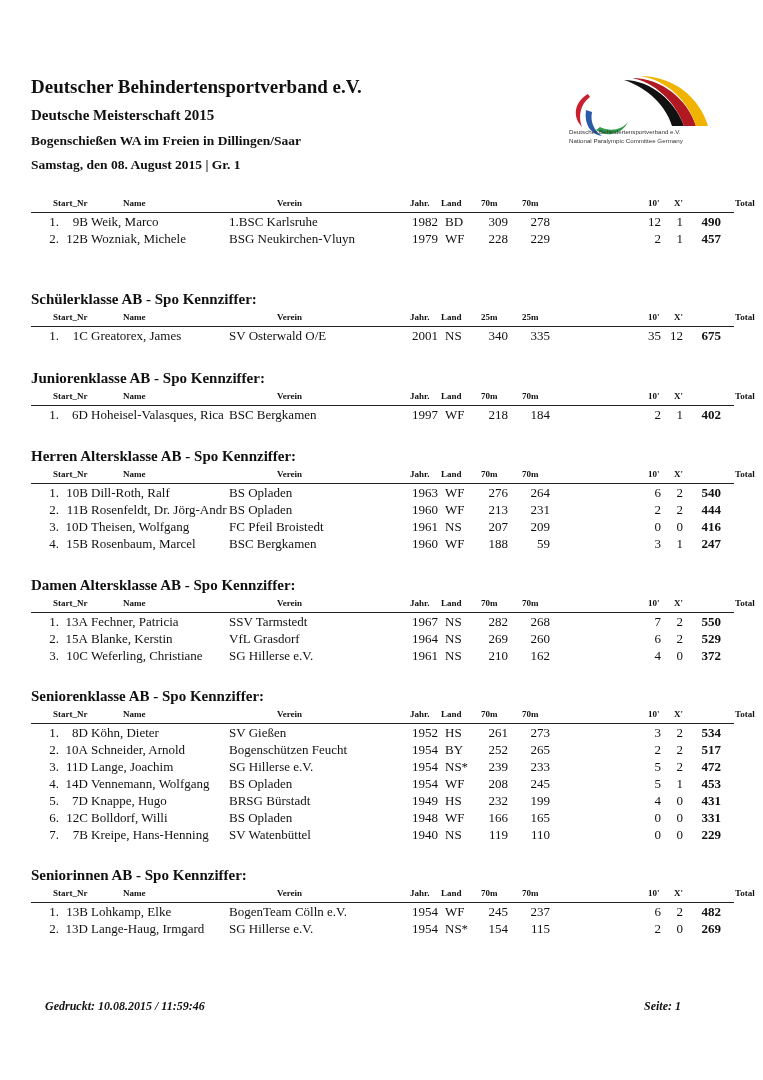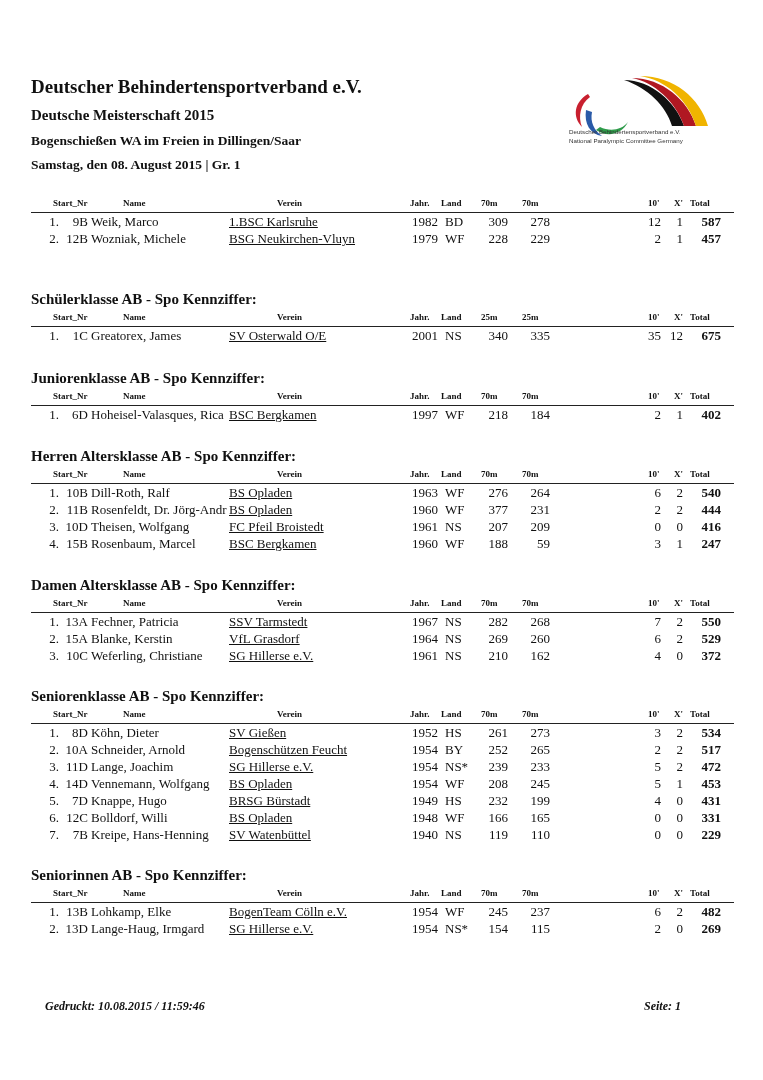--- a/index.html
+++ b/index.html
@@ -16,38 +16,38 @@
   .section { position: absolute; left: 31px; width: 703px; }
   .sec-title { font-weight: bold; font-size: 15px; line-height: 18px; margin-left: 0; }
   .colhead { position: relative; height: 16px; margin-top: 2px; font-weight: bold; font-size: 9px;
              border-bottom: 1.6px solid #222; }
   .colhead span, .row span { position: absolute; white-space: nowrap; }
   .row { position: relative; height: 17px; font-size: 13px; line-height: 17px; }
   .colhead span { top: 2px; }
   .c-rank { left: 14px; width: 14px; text-align: right; }
   .c-start { left: 30px; width: 27px; text-align: right; }
   .c-name { left: 60px; }
-  .c-verein { left: 198px; text-decoration: underline; }
+  .c-verein { left: 198px; }
   .c-year { left: 381px; }
   .c-land { left: 414px; }
   .c-d1 { left: 447px; width: 30px; text-align: right; }
   .c-d2 { left: 489px; width: 30px; text-align: right; }
   .c-ten { left: 610px; width: 20px; text-align: right; }
   .c-x { left: 638px; width: 14px; text-align: right; }
   .c-total { left: 660px; width: 30px; text-align: right; font-weight: bold; }
   .h-start { left: 16px; padding-left: 6px; }
   .h-name { left: 92px; }
   .h-verein { left: 246px; }
   .h-year { left: 379px; }
   .h-land { left: 410px; }
   .h-d1 { left: 450px; }
   .h-d2 { left: 491px; }
   .h-ten { left: 617px; }
   .h-x { left: 643px; }
-  .h-total { left: 659px; }
+  .h-total { left: 704px; }
   .footer { position: absolute; top: 999px; font-style: italic; font-weight: bold; font-size: 12px; margin-left: 14px; }
   .footer.left { left: 31px; }
   .footer.right { left: 630px; }
 </style>
 </head>
 <body>
 
 <div class="hdr">
   <div class="t1">Deutscher Behindertensportverband e.V.</div>
   <div class="t2">Deutsche Meisterschaft 2015</div>
@@ -86,21 +86,21 @@
         <span class="c-rank">1.</span>
         <span class="c-start">9B</span>
         <span class="c-name">Weik, Marco</span>
         <span class="c-verein">1.BSC Karlsruhe</span>
         <span class="c-year">1982</span>
         <span class="c-land">BD</span>
         <span class="c-d1">309</span>
         <span class="c-d2">278</span>
         <span class="c-ten">12</span>
         <span class="c-x">1</span>
-        <span class="c-total">587</span>
+        <span class="c-total">490</span>
       </div>
       <div class="row">
         <span class="c-rank">2.</span>
         <span class="c-start">12B</span>
         <span class="c-name">Wozniak, Michele</span>
         <span class="c-verein">BSG Neukirchen-Vluyn</span>
         <span class="c-year">1979</span>
         <span class="c-land">WF</span>
         <span class="c-d1">228</span>
         <span class="c-d2">229</span>
@@ -192,21 +192,21 @@
         <span class="c-x">2</span>
         <span class="c-total">540</span>
       </div>
       <div class="row">
         <span class="c-rank">2.</span>
         <span class="c-start">11B</span>
         <span class="c-name">Rosenfeldt, Dr. Jörg-Andr</span>
         <span class="c-verein">BS Opladen</span>
         <span class="c-year">1960</span>
         <span class="c-land">WF</span>
-        <span class="c-d1">377</span>
+        <span class="c-d1">213</span>
         <span class="c-d2">231</span>
         <span class="c-ten">2</span>
         <span class="c-x">2</span>
         <span class="c-total">444</span>
       </div>
       <div class="row">
         <span class="c-rank">3.</span>
         <span class="c-start">10D</span>
         <span class="c-name">Theisen, Wolfgang</span>
         <span class="c-verein">FC Pfeil Broistedt</span>

